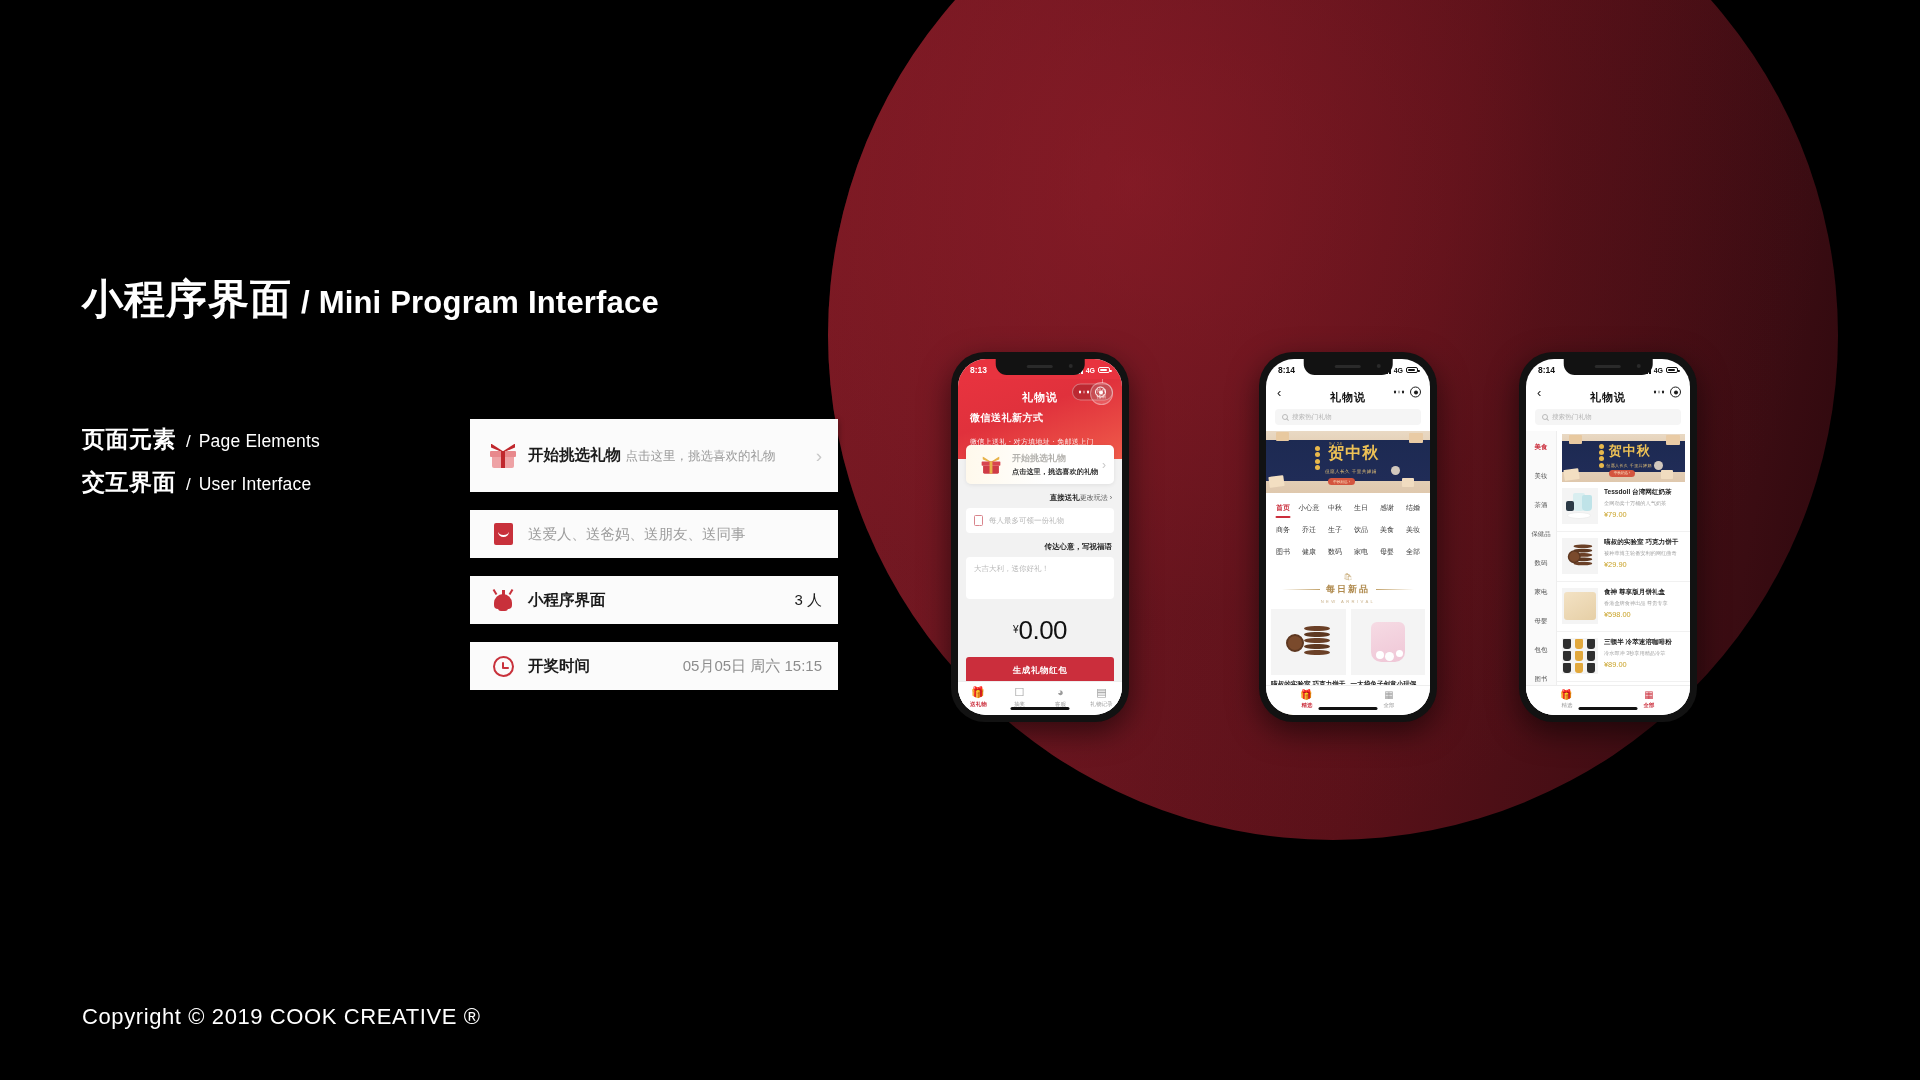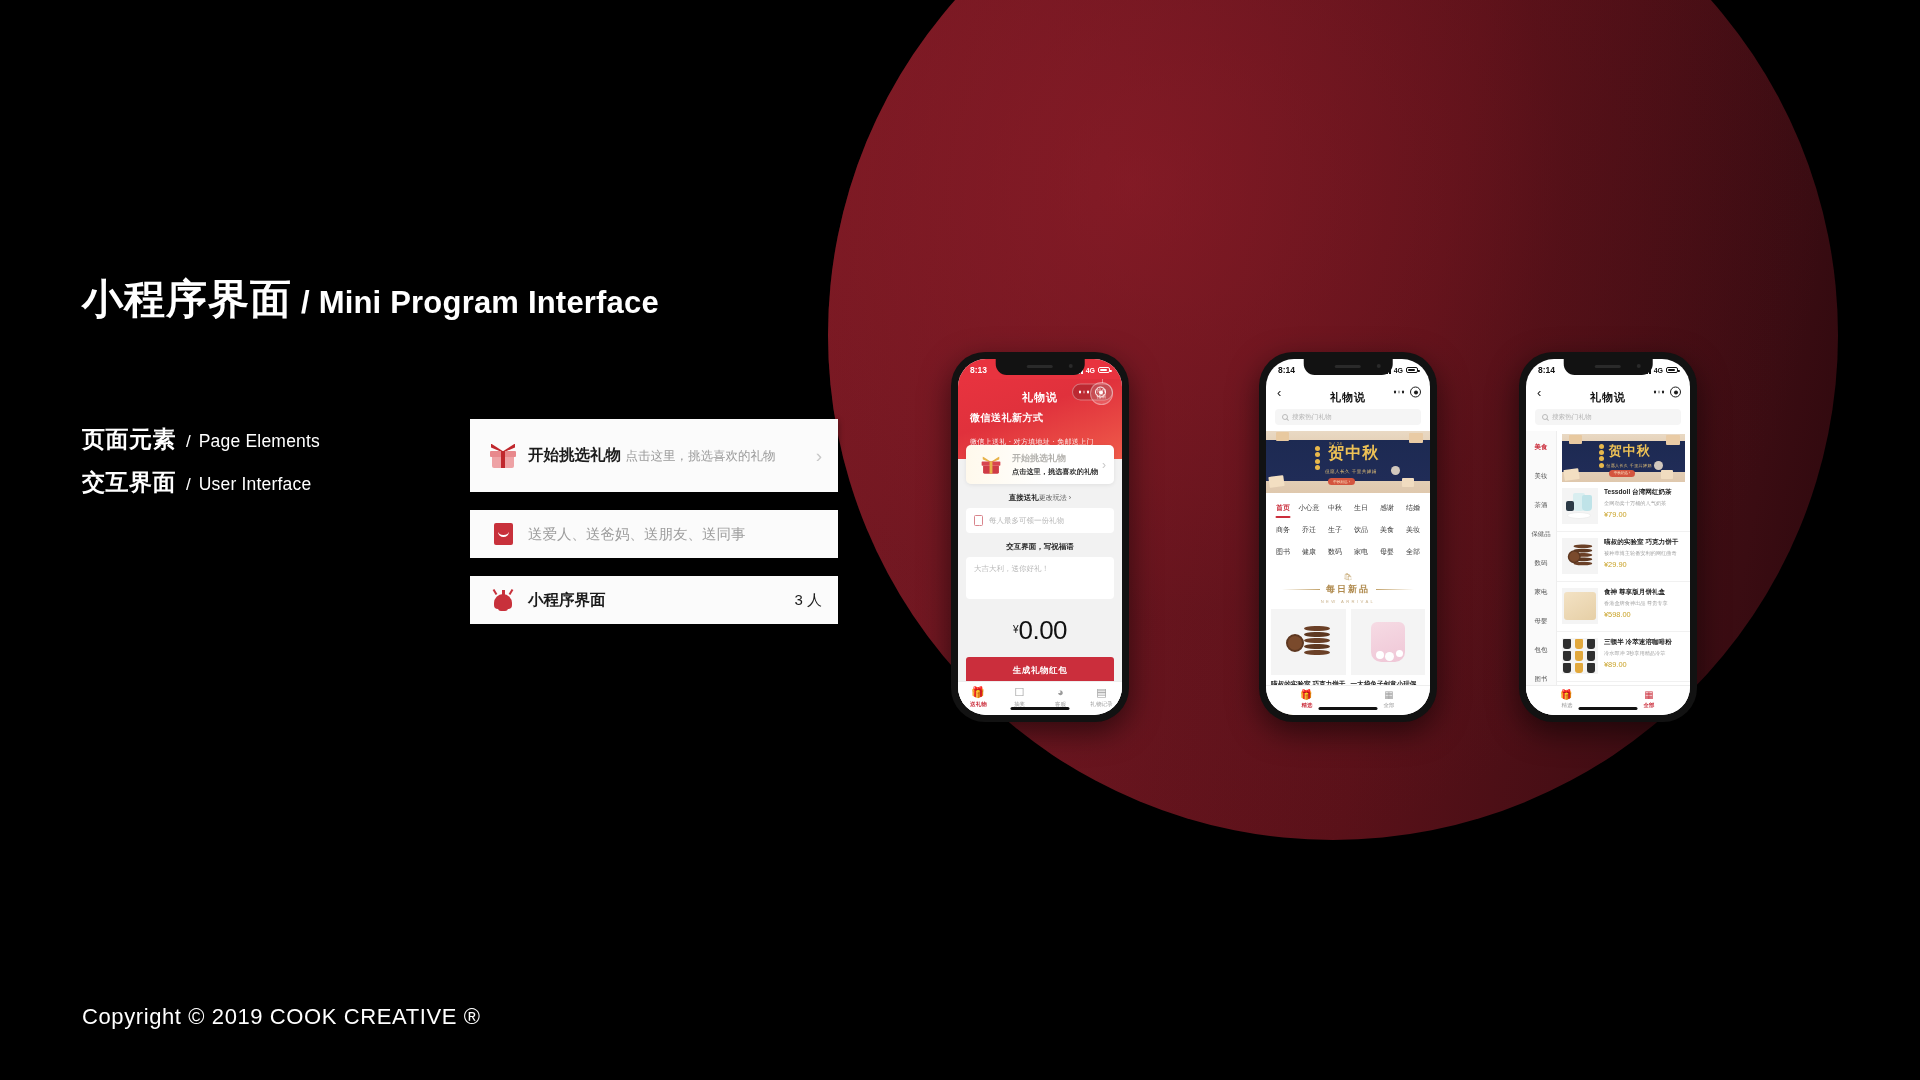--- a/index.html
+++ b/index.html
@@ -165,21 +165,21 @@
   }
   .guide-badge:before { content:""; position:absolute; left:50%; top:-9px; width:1px; height:9px; background:rgba(255,255,255,.4); }
   .p1-body { background:#f2f2f2; padding: 0 8px 8px 8px; flex:1 1 auto; }
   .pick-card {
     background: linear-gradient(90deg, #fff9ec 0%, #ffffff 55%);
     border-radius: 5px; margin: -14px 0 0 0; padding: 7px 8px;
     display:flex; align-items:center; box-shadow: 0 1px 4px rgba(0,0,0,.08); position:relative;
   }
   .pick-card .t1 { font-size:9px; color:#b4b2ae; font-weight:700; }
   .pick-card .t2 { font-size:7.2px; color:#333; font-weight:700; margin-top:2px;}
-  .row-label { display:flex; align-items:center; justify-content:center; margin:9px 2px 5px 2px; }
+  .row-label { display:flex; align-items:center; justify-content:flex-end; margin:9px 2px 5px 2px; }
   .row-label .l { font-size:7.5px; font-weight:700; color:#262626; }
   .row-label .r { font-size:7px; color:#555; }
   .white-field {
     background:#fff; border-radius:4px; padding:7px 8px; display:flex; align-items:center; gap:6px;
     font-size:7.5px; color:#b9b9b9;
   }
   .white-field.tall { height:42px; align-items:flex-start; }
   .price-wrap { text-align:center; margin-top:16px; }
   .price-wrap .yen { font-size:10px; color:#111; vertical-align:super; }
   .price-wrap .amt { font-size:26px; color:#111; font-weight:400; letter-spacing:-.5px;}
@@ -351,20 +351,29 @@
             <span class="dome"></span>
             <span class="base"></span>
           </span>
       </span>
       <span class="el-text">
         <span class="el-title">小程序界面</span>
       </span>
       <span class="el-value">3 人</span>
     </div>
 
+    <div class="el-card short">
+      <span class="el-icon">
+          <span class="ico-clock"></span>
+        </span>
+      <span class="el-text">
+        <span class="el-title">开奖时间</span>
+      </span>
+      <span class="el-value grey">05月05日 周六 15:15</span>
+    </div>
   </div>
 
   <div class="phone" id="phone1">
     <div class="screen">
       <div class="notch">
           <span class="speaker"></span>
           <span class="cam"></span>
         </div>
 
       <div class="statusbar" style="color:#fff;background:#e8333f">
@@ -423,21 +432,21 @@
           <span class="l">直接送礼</span>
           <span class="r">更改玩法 ›</span>
         </div>
 
         <div class="white-field">
           <span class="ico-packet" style="width:9px;height:11px;background:#fff;border:1px solid #d9848c;border-radius:1.5px"></span>
           <span>每人最多可领一份礼物</span>
         </div>
 
         <div class="row-label">
-          <span class="l">交互界面，写祝福语</span>
+          <span class="l">传达心意，写祝福语</span>
         </div>
 
         <div class="white-field tall">
           <span>大吉大利，送你好礼！</span>
         </div>
 
         <div class="price-wrap">
           <span class="yen">¥</span><span class="amt">0.00</span>
         </div>
 

